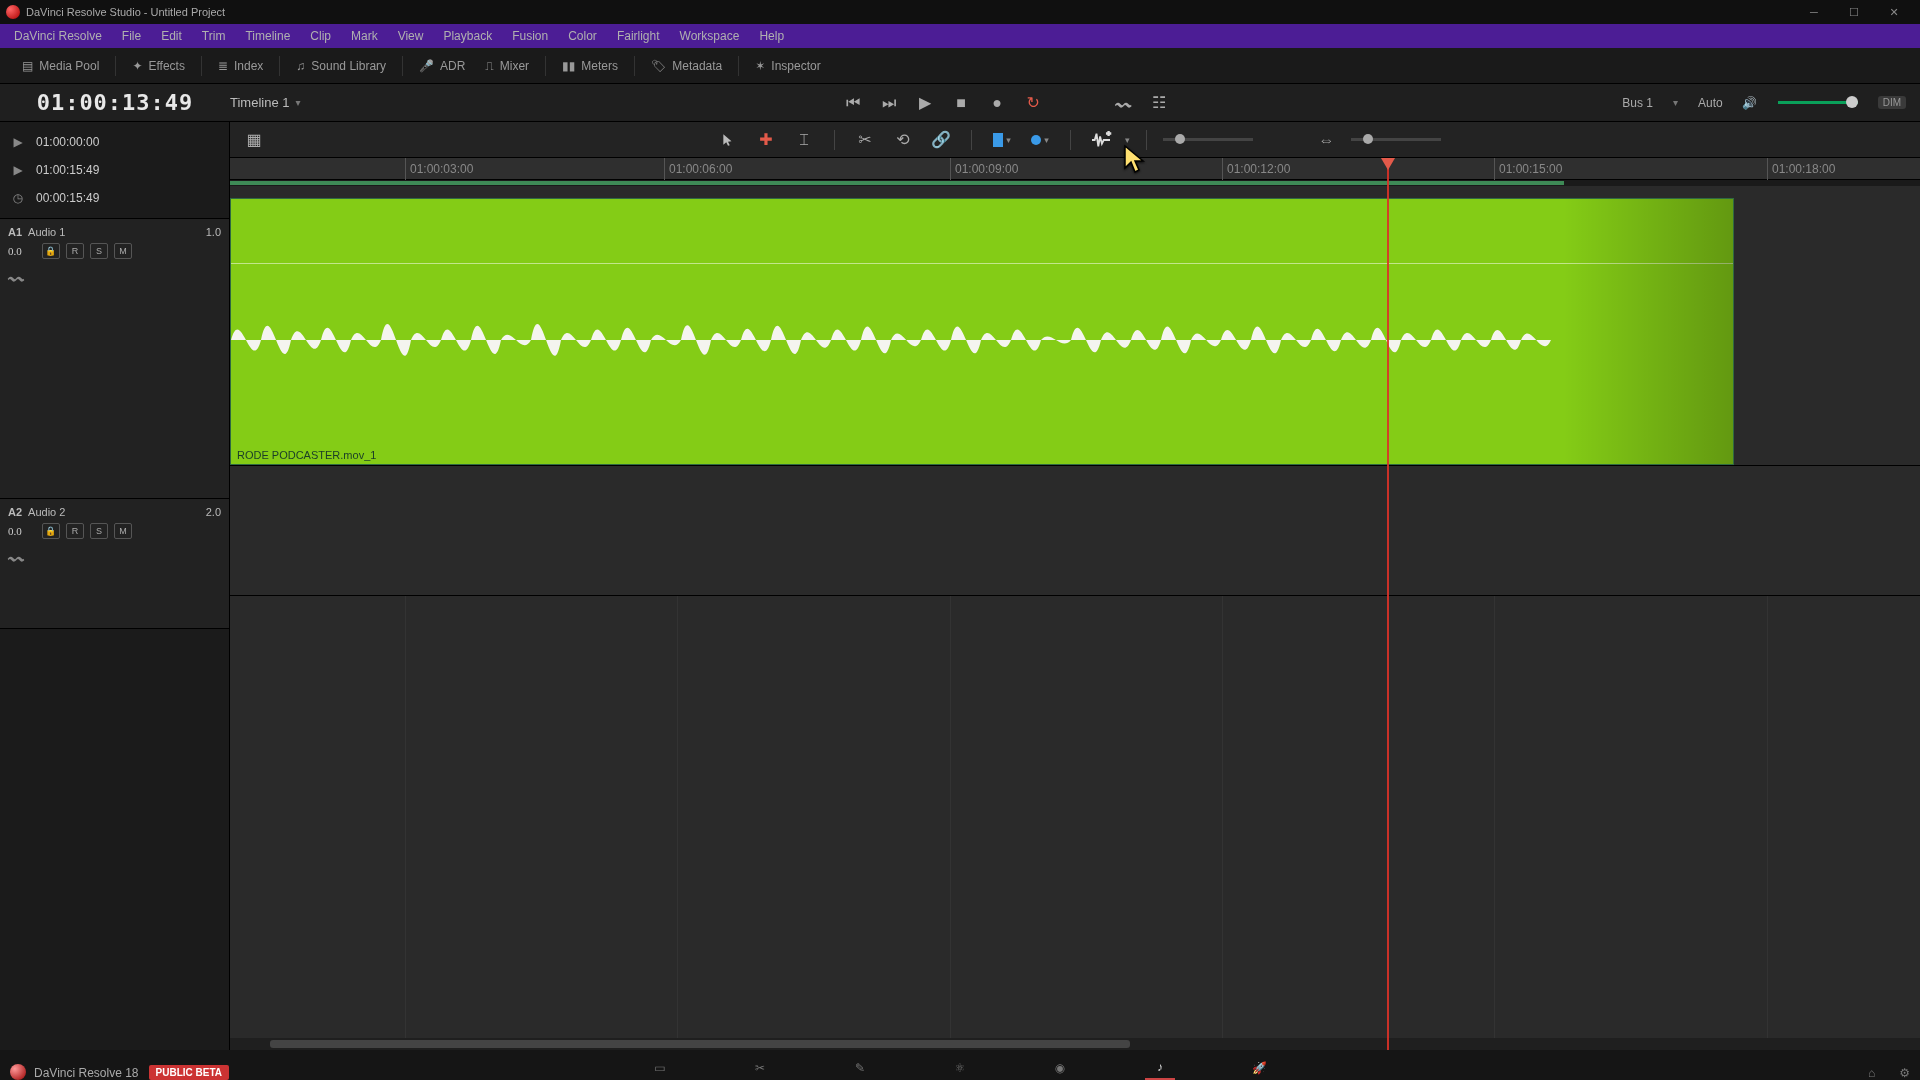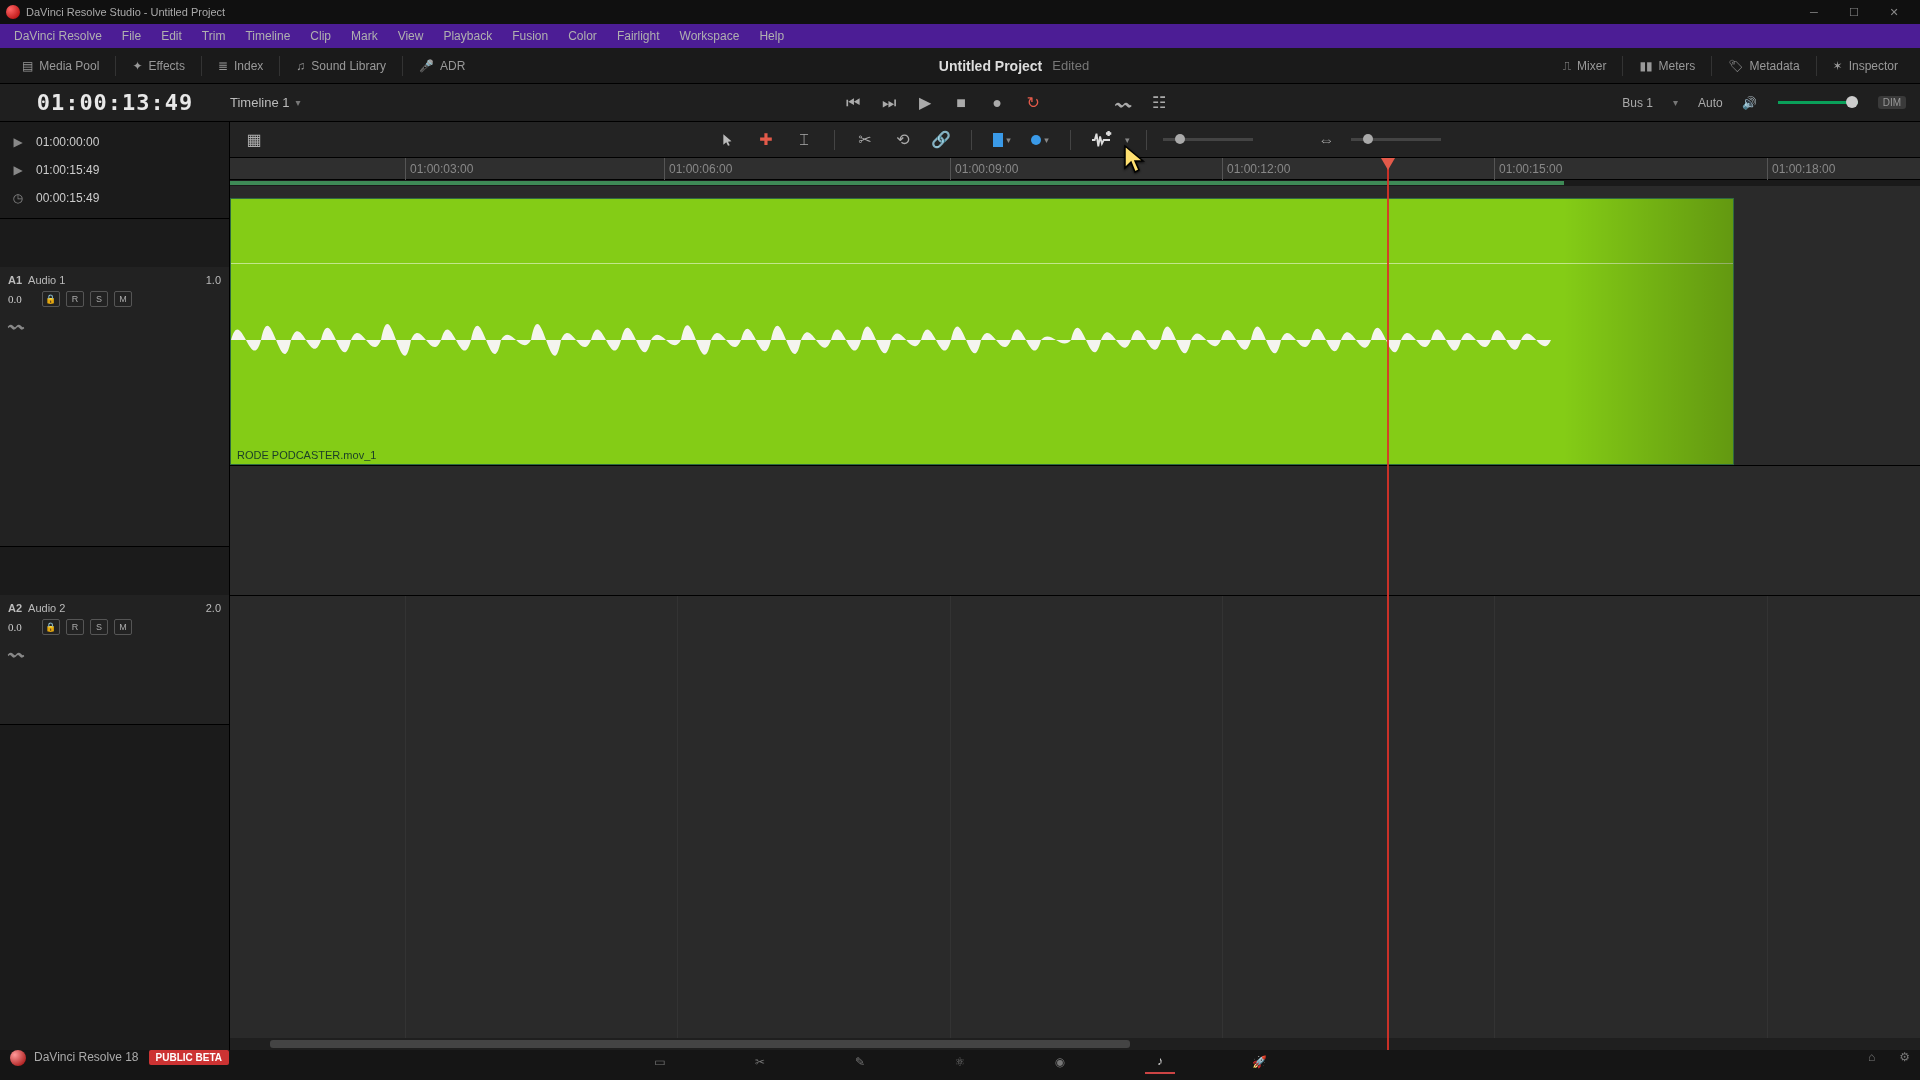--- a/index.html
+++ b/index.html
@@ -41,21 +41,21 @@
 .main { display: flex; height: calc(1080px - 24px - 24px - 36px - 38px - 30px); }
 
 
 .leftcol { width: 230px; background: #1b1b1b; border-right: 1px solid #000; display: flex; flex-direction: column; }
 .markerlist { padding: 6px 10px; border-bottom: 1px solid #000; }
 .markerrow { display: flex; align-items: center; gap: 10px; height: 28px; font-size: 12px; color: #ccc; }
 .markerrow .micon { width: 16px; text-align: center; color: #888; }
 
 
 .trackheaders { flex: 0 0 auto; }
-.trackhead { background: #222; border-bottom: 1px solid #000; padding: 4px 8px 4px 8px; position: relative; margin-top: 48px; }
+.trackhead { background: #222; border-bottom: 1px solid #000; padding: 4px 8px 4px 8px; position: relative; }
 .th-top { display: flex; align-items: center; justify-content: space-between; font-size: 11px; color: #bbb; height: 18px; }
 .th-top .tid { font-weight: 600; margin-right: 6px; }
 .th-btns { display: flex; align-items: center; gap: 6px; margin-top: 2px; }
 .th-num { font-family: Liberation Serif, serif; font-size: 11px; color: #ccc; width: 28px; }
 .th-sq { border: 1px solid #555; width: 18px; height: 16px; display: flex; align-items: center; justify-content: center; font-size: 9px; color: #aaa; border-radius: 2px; }
 .th-wave { margin-top: 6px; width: 18px; height: 14px; color: #888; }
 
 
 .tlarea { flex: 1; display: flex; flex-direction: column; background: #2a2a2a; position: relative; }
 
@@ -93,21 +93,21 @@
 .clip .fade { position: absolute; top: 0; right: 0; bottom: 0; width: 170px; background: linear-gradient(90deg, rgba(0,0,0,0), rgba(0,0,0,.25)); }
 .clip .dbline { position: absolute; left: 0; right: 0; top: 24%; height: 1px; background: rgba(255,255,255,.5); }
 .clip .label { position: absolute; left: 6px; bottom: 3px; font-size: 11px; color: #1a3d28; }
 .clip svg.waveform { position: absolute; left: 0; top: 30%; height: 46%; }
 
 
 .hscroll { position: absolute; left: 0; right: 0; bottom: 0; height: 12px; background: #1f1f1f; }
 .hscroll .thumb { position: absolute; left: 40px; width: 860px; top: 2px; height: 8px; background: #444; border-radius: 3px; }
 
 
-.footer { height: 30px; background: #151515; display: flex; align-items: flex-start; padding: 0 10px; font-size: 12px; color: #aaa; position: relative; }
+.footer { height: 30px; background: #151515; display: flex; align-items: flex-end; padding: 0 10px; font-size: 12px; color: #aaa; position: relative; }
 .footer .appicon { width: 16px; height: 16px; border-radius: 50%; background: radial-gradient(circle at 30% 30%, #f99, #900); margin-right: 8px; }
 .footer .beta { background: #c33; color: #fff; font-size: 10px; font-weight: 700; padding: 2px 7px; border-radius: 2px; margin-left: 10px; }
 .footer .pages { position: absolute; left: 50%; transform: translateX(-50%); display: flex; gap: 70px; }
 .footer .pg { width: 30px; height: 24px; display: flex; align-items: center; justify-content: center; color: #777; }
 .footer .pg.active { color: #d5d5d5; border-bottom: 2px solid #c44; }
 .footer .rightf { margin-left: auto; display: flex; gap: 24px; color: #777; }
 
 
 .cursor { position: absolute; z-index: 200; pointer-events: none; }
 .cursor svg { filter: drop-shadow(0 1px 1px rgba(0,0,0,.8)); }
@@ -162,24 +162,20 @@
   <div class="pbtn">
       <span>♫</span>
       <span>Sound Library</span>
     </div>
   <div class="sep"></div>
   <div class="pbtn">
       <span>🎤</span>
       <span>ADR</span>
     </div>
 
-  <div class="center">
-    <span class="proj">Untitled Project</span>
-    <span class="edited">Edited</span>
-  </div>
 
   <div class="right">
     <div class="pbtn">
         <span>⎍</span>
         <span>Mixer</span>
       </div>
     <div class="sep"></div>
     <div class="pbtn">
         <span>▮▮</span>
         <span>Meters</span>

